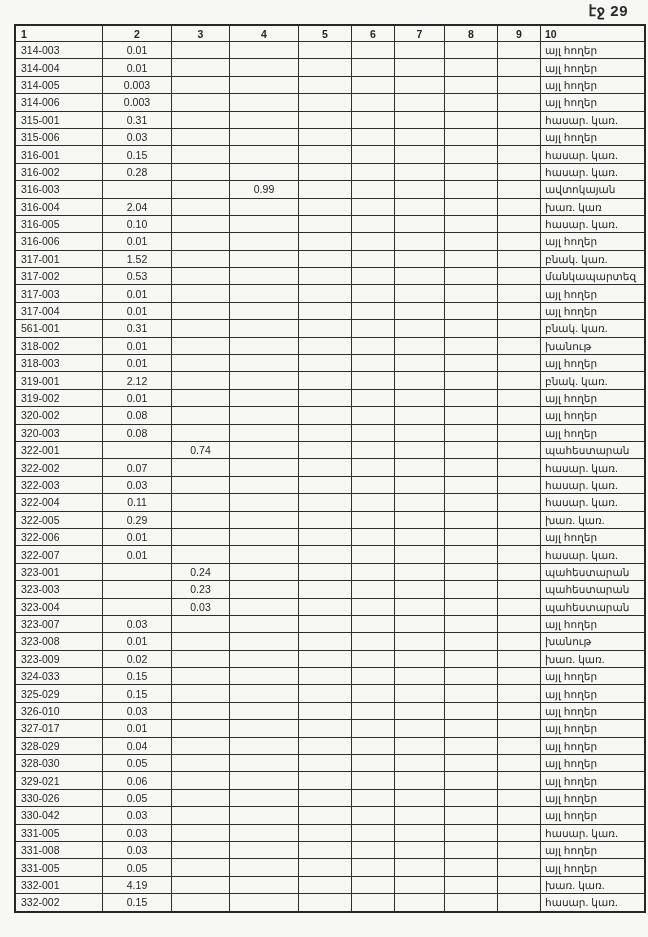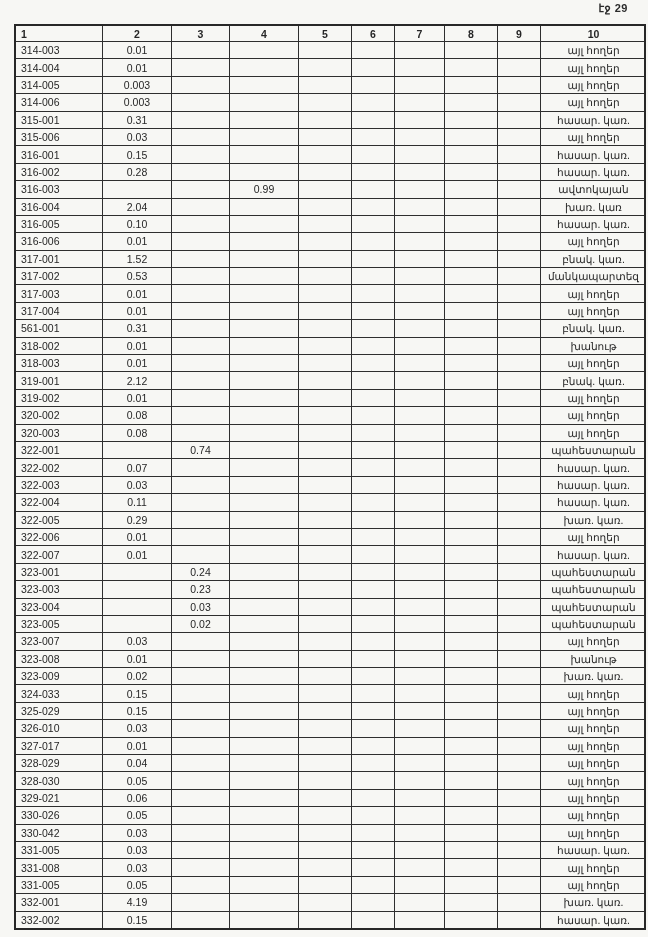--- a/index.html
+++ b/index.html
@@ -15,21 +15,21 @@
   .page {
     position: relative;
     width: 648px;
     height: 937px;
     background: #f7f7f4;
   }
   .page-label {
     position: absolute;
     top: 2px;
     right: 20px;
-    font-size: 11px;
+    font-size: 15px;
     font-weight: bold;
     color: #2b2b2b;
     letter-spacing: 0.5px;
   }
   table.grid {
     position: absolute;
     left: 14px;
     top: 24px;
     width: 614px;
     border-collapse: collapse;
@@ -55,21 +55,21 @@
   
   table.grid th:nth-child(1),  table.grid td:nth-child(1)  { width: 79px; text-align: left; padding-left: 5px; }
   table.grid th:nth-child(2),  table.grid td:nth-child(2)  { width: 64px; text-align: center; }
   table.grid th:nth-child(3),  table.grid td:nth-child(3)  { width: 53px; text-align: center; }
   table.grid th:nth-child(4),  table.grid td:nth-child(4)  { width: 64px; text-align: center; }
   table.grid th:nth-child(5),  table.grid td:nth-child(5)  { width: 48px; text-align: center; }
   table.grid th:nth-child(6),  table.grid td:nth-child(6)  { width: 38px; text-align: center; }
   table.grid th:nth-child(7),  table.grid td:nth-child(7)  { width: 45px; text-align: center; }
   table.grid th:nth-child(8),  table.grid td:nth-child(8)  { width: 48px; text-align: center; }
   table.grid th:nth-child(9),  table.grid td:nth-child(9)  { width: 38px; text-align: center; }
-  table.grid th:nth-child(10), table.grid td:nth-child(10) { width: 97px; text-align: center; padding-left: 4px; }
+  table.grid th:nth-child(10), table.grid td:nth-child(10) { width: 97px; text-align: left; padding-left: 4px; }
 </style>
 </head>
 <body>
 
 <div class="page">
   <div class="page-label">էջ 29</div>
 
   <table class="grid">
     <thead>
       <tr>
@@ -476,32 +476,20 @@
           <td>0.03</td>
           <td></td>
           <td></td>
           <td></td>
           <td></td>
           <td></td>
           <td></td>
           <td>պահեստարան</td>
         </tr>
         <tr>
-          <td>323-005</td>
-          <td></td>
-          <td>0.02</td>
-          <td></td>
-          <td></td>
-          <td></td>
-          <td></td>
-          <td></td>
-          <td></td>
-          <td>պահեստարան</td>
-        </tr>
-        <tr>
           <td>323-007</td>
           <td>0.03</td>
           <td></td>
           <td></td>
           <td></td>
           <td></td>
           <td></td>
           <td></td>
           <td></td>
           <td>այլ հողեր</td>

